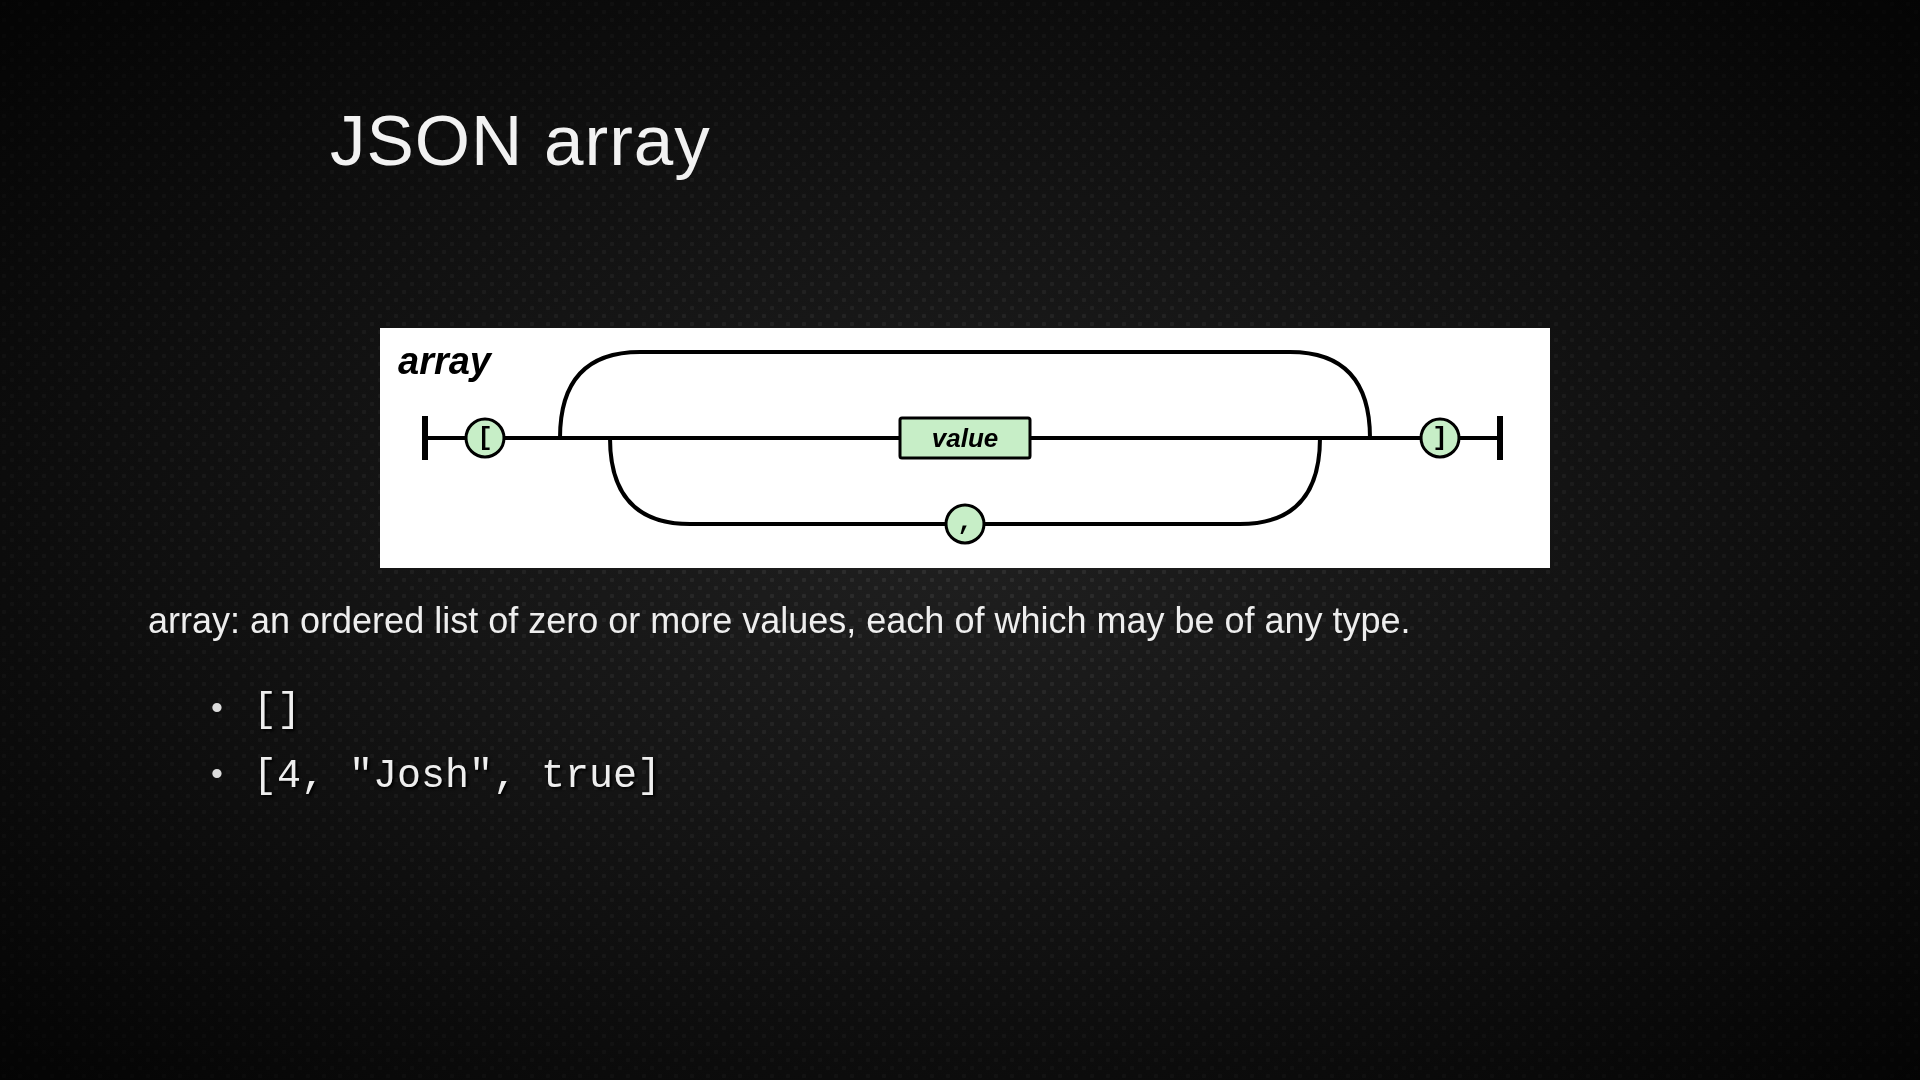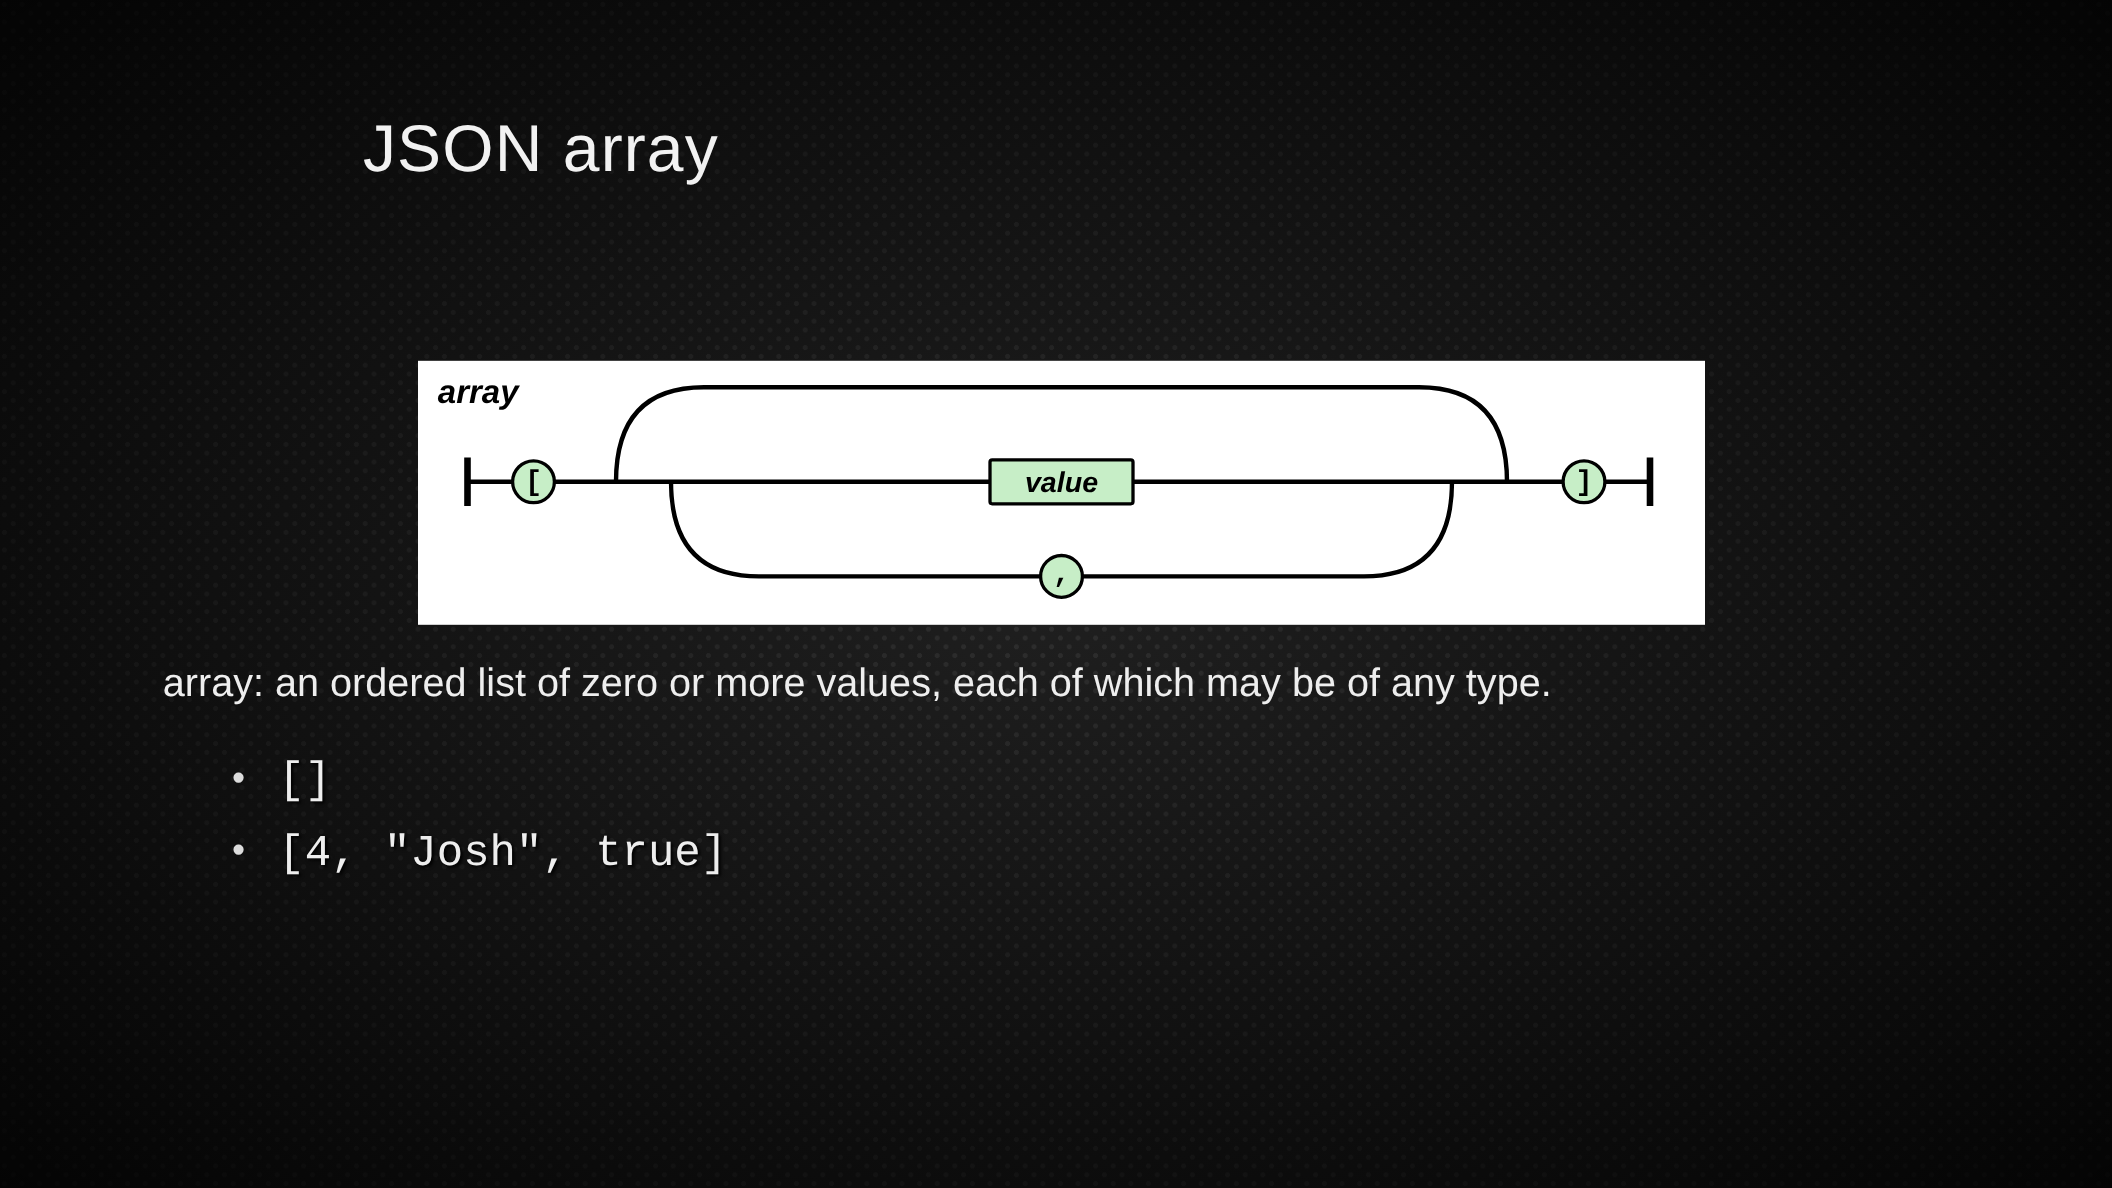--- a/index.html
+++ b/index.html
@@ -22,21 +22,21 @@
       radial-gradient(circle at 4px 4px, #2b2b2b 2px, transparent 2.5px),
       radial-gradient(circle at 12px 12px, #2b2b2b 2px, transparent 2.5px);
     background-size: 100% 100%, 16px 16px, 16px 16px;
     color: #e8e8e8;
   }
 
   .title {
     position: absolute;
     left: 330px;
     top: 100px;
-    font-size: 60px;
+    font-size: 71px;
     font-weight: 400;
     color: #f2f2f2;
     letter-spacing: 1px;
   }
 
   .diagram-wrap {
     position: absolute;
     left: 380px;
     top: 328px;
     width: 1170px;
@@ -44,21 +44,21 @@
     background: #ffffff;
   }
 
   .diagram-label {
     position: absolute;
     left: 18px;
     top: 12px;
     font-family: Arial, Helvetica, sans-serif;
     font-style: italic;
     font-weight: bold;
-    font-size: 30px;
+    font-size: 38px;
     color: #000;
   }
 
   
   .rail-svg {
     position: absolute;
     left: 0;
     top: 0;
     width: 1170px;
     height: 240px;

